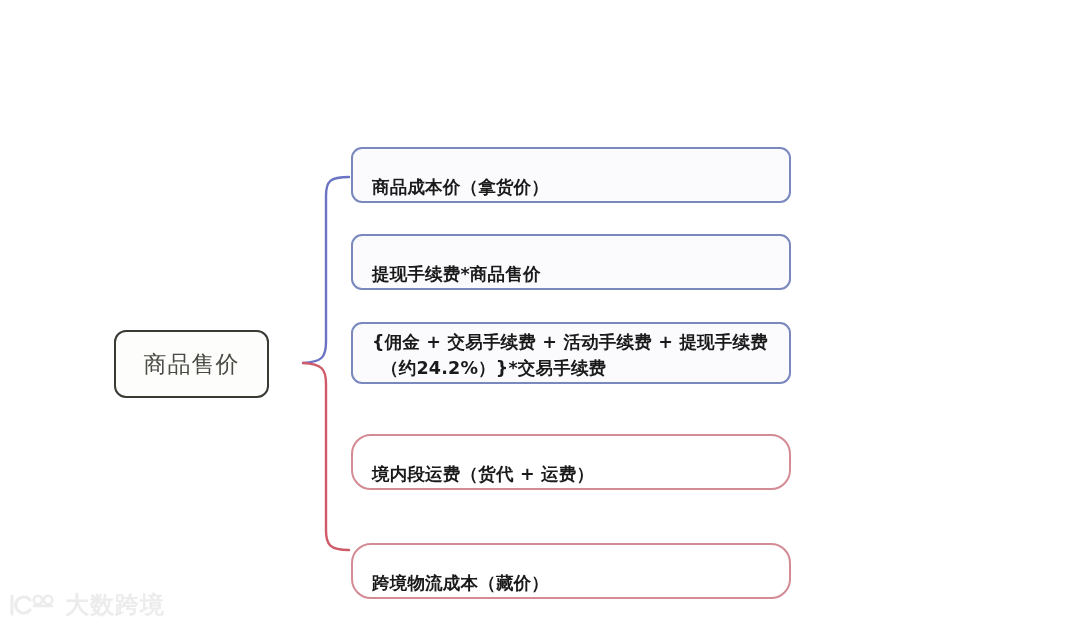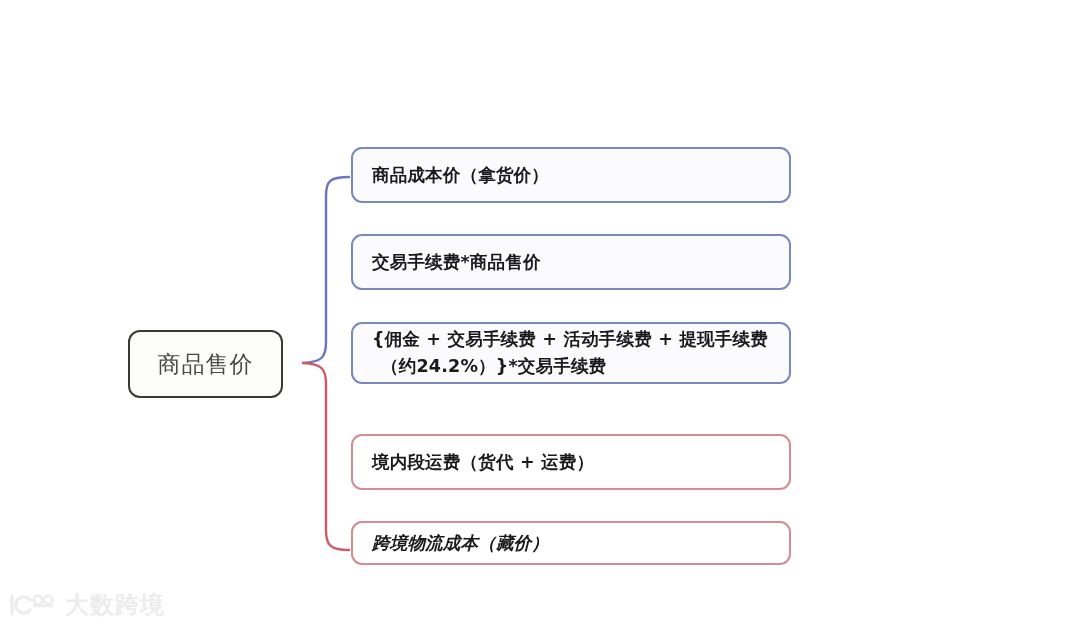--- a/index.html
+++ b/index.html
@@ -19,21 +19,21 @@
     position: absolute;
     left: 0; top: 0;
     width: 1080px;
     height: 633px;
     background: #ffffff;
   }
 
   
   .root-node {
     position: absolute;
-    left: 128px;
+    left: 114px;
     top: 330px;
     width: 155px;
     height: 68px;
     box-sizing: border-box;
     border: 2px solid #3a3a35;
     border-radius: 12px;
     background: #fdfdfb;
     display: flex;
     align-items: center;
     justify-content: center;
@@ -57,45 +57,46 @@
   
   .leaf {
     position: absolute;
     left: 351px;
     width: 440px;
     box-sizing: border-box;
     border-radius: 11px;
     border-width: 2px;
     border-style: solid;
     display: flex;
-    align-items: center;
+    align-items: flex-end;
   }
   .leaf-text {
     padding-left: 19px;
     padding-right: 14px;
     font-size: 17.5px;
     font-weight: bold;
     color: #1a1a1a;
     line-height: 1.52;
     letter-spacing: 0.2px;
   }
   .leaf.blue {
     border-color: #7a88bd;
     background: #fbfbfe;
   }
   .leaf.red {
     border-color: #d38b94;
     background: #ffffff;
+    border-radius: 20px;
   }
 
   .leaf-0 { top: 147px; height: 56px; }
   .leaf-1 { top: 234px; height: 56px; }
   .leaf-2 { top: 322px; height: 62px; }
   .leaf-3 { top: 434px; height: 56px; }
-  .leaf-4 { top: 521px; height: 44px; font-style: italic; }
+  .leaf-4 { top: 543px; height: 56px; }
 
   .leaf-line2 { display: block; padding-left: 9px; }
 
   
   .watermark {
     position: absolute;
     left: 8px;
     top: 592px;
     display: flex;
     align-items: center;
@@ -134,21 +135,21 @@
   </div>
 
   <div class="leaf blue leaf-0">
     <div class="leaf-text">
       <span>商品成本价（拿货价）</span>
     </div>
   </div>
 
   <div class="leaf blue leaf-1">
     <div class="leaf-text">
-      <span>交易手续费*商品售价</span>
+      <span>提现手续费*商品售价</span>
     </div>
   </div>
 
   <div class="leaf blue leaf-2">
     <div class="leaf-text">
       <span>{佣金 + 交易手续费 + 活动手续费 + 提现手续费</span>
       <span class="leaf-line2">（约24.2%）}*交易手续费</span>
     </div>
   </div>
 

